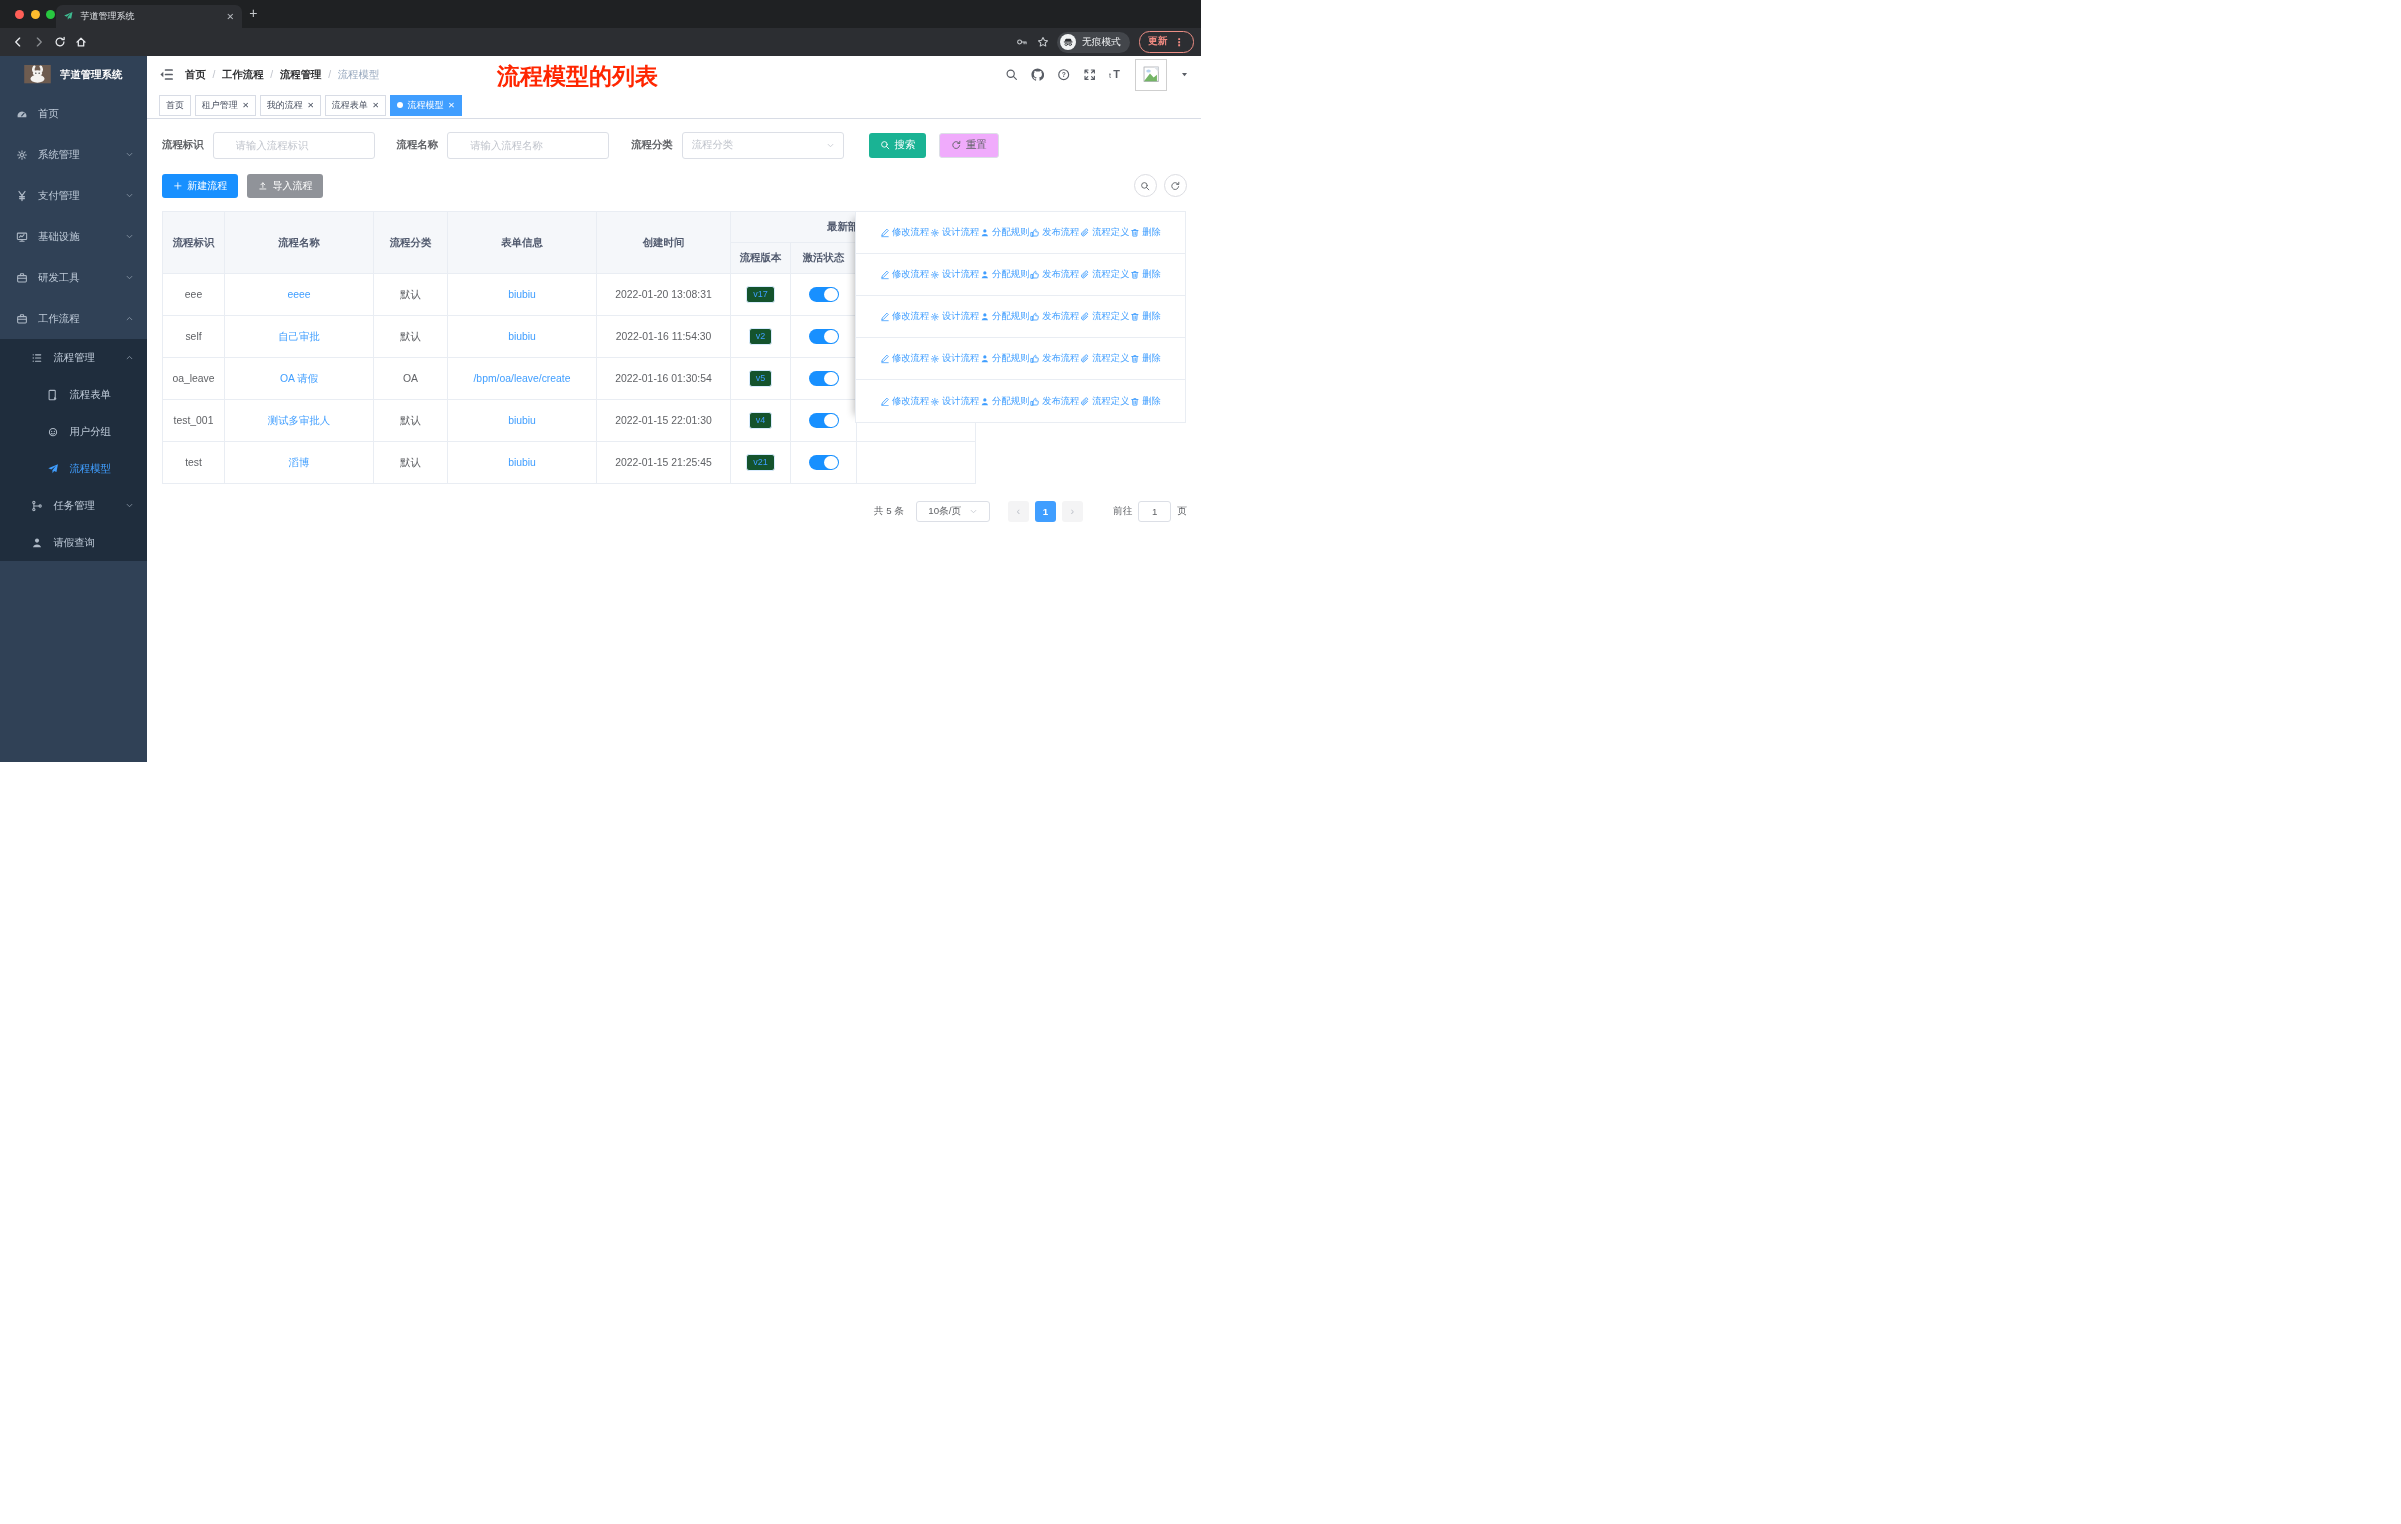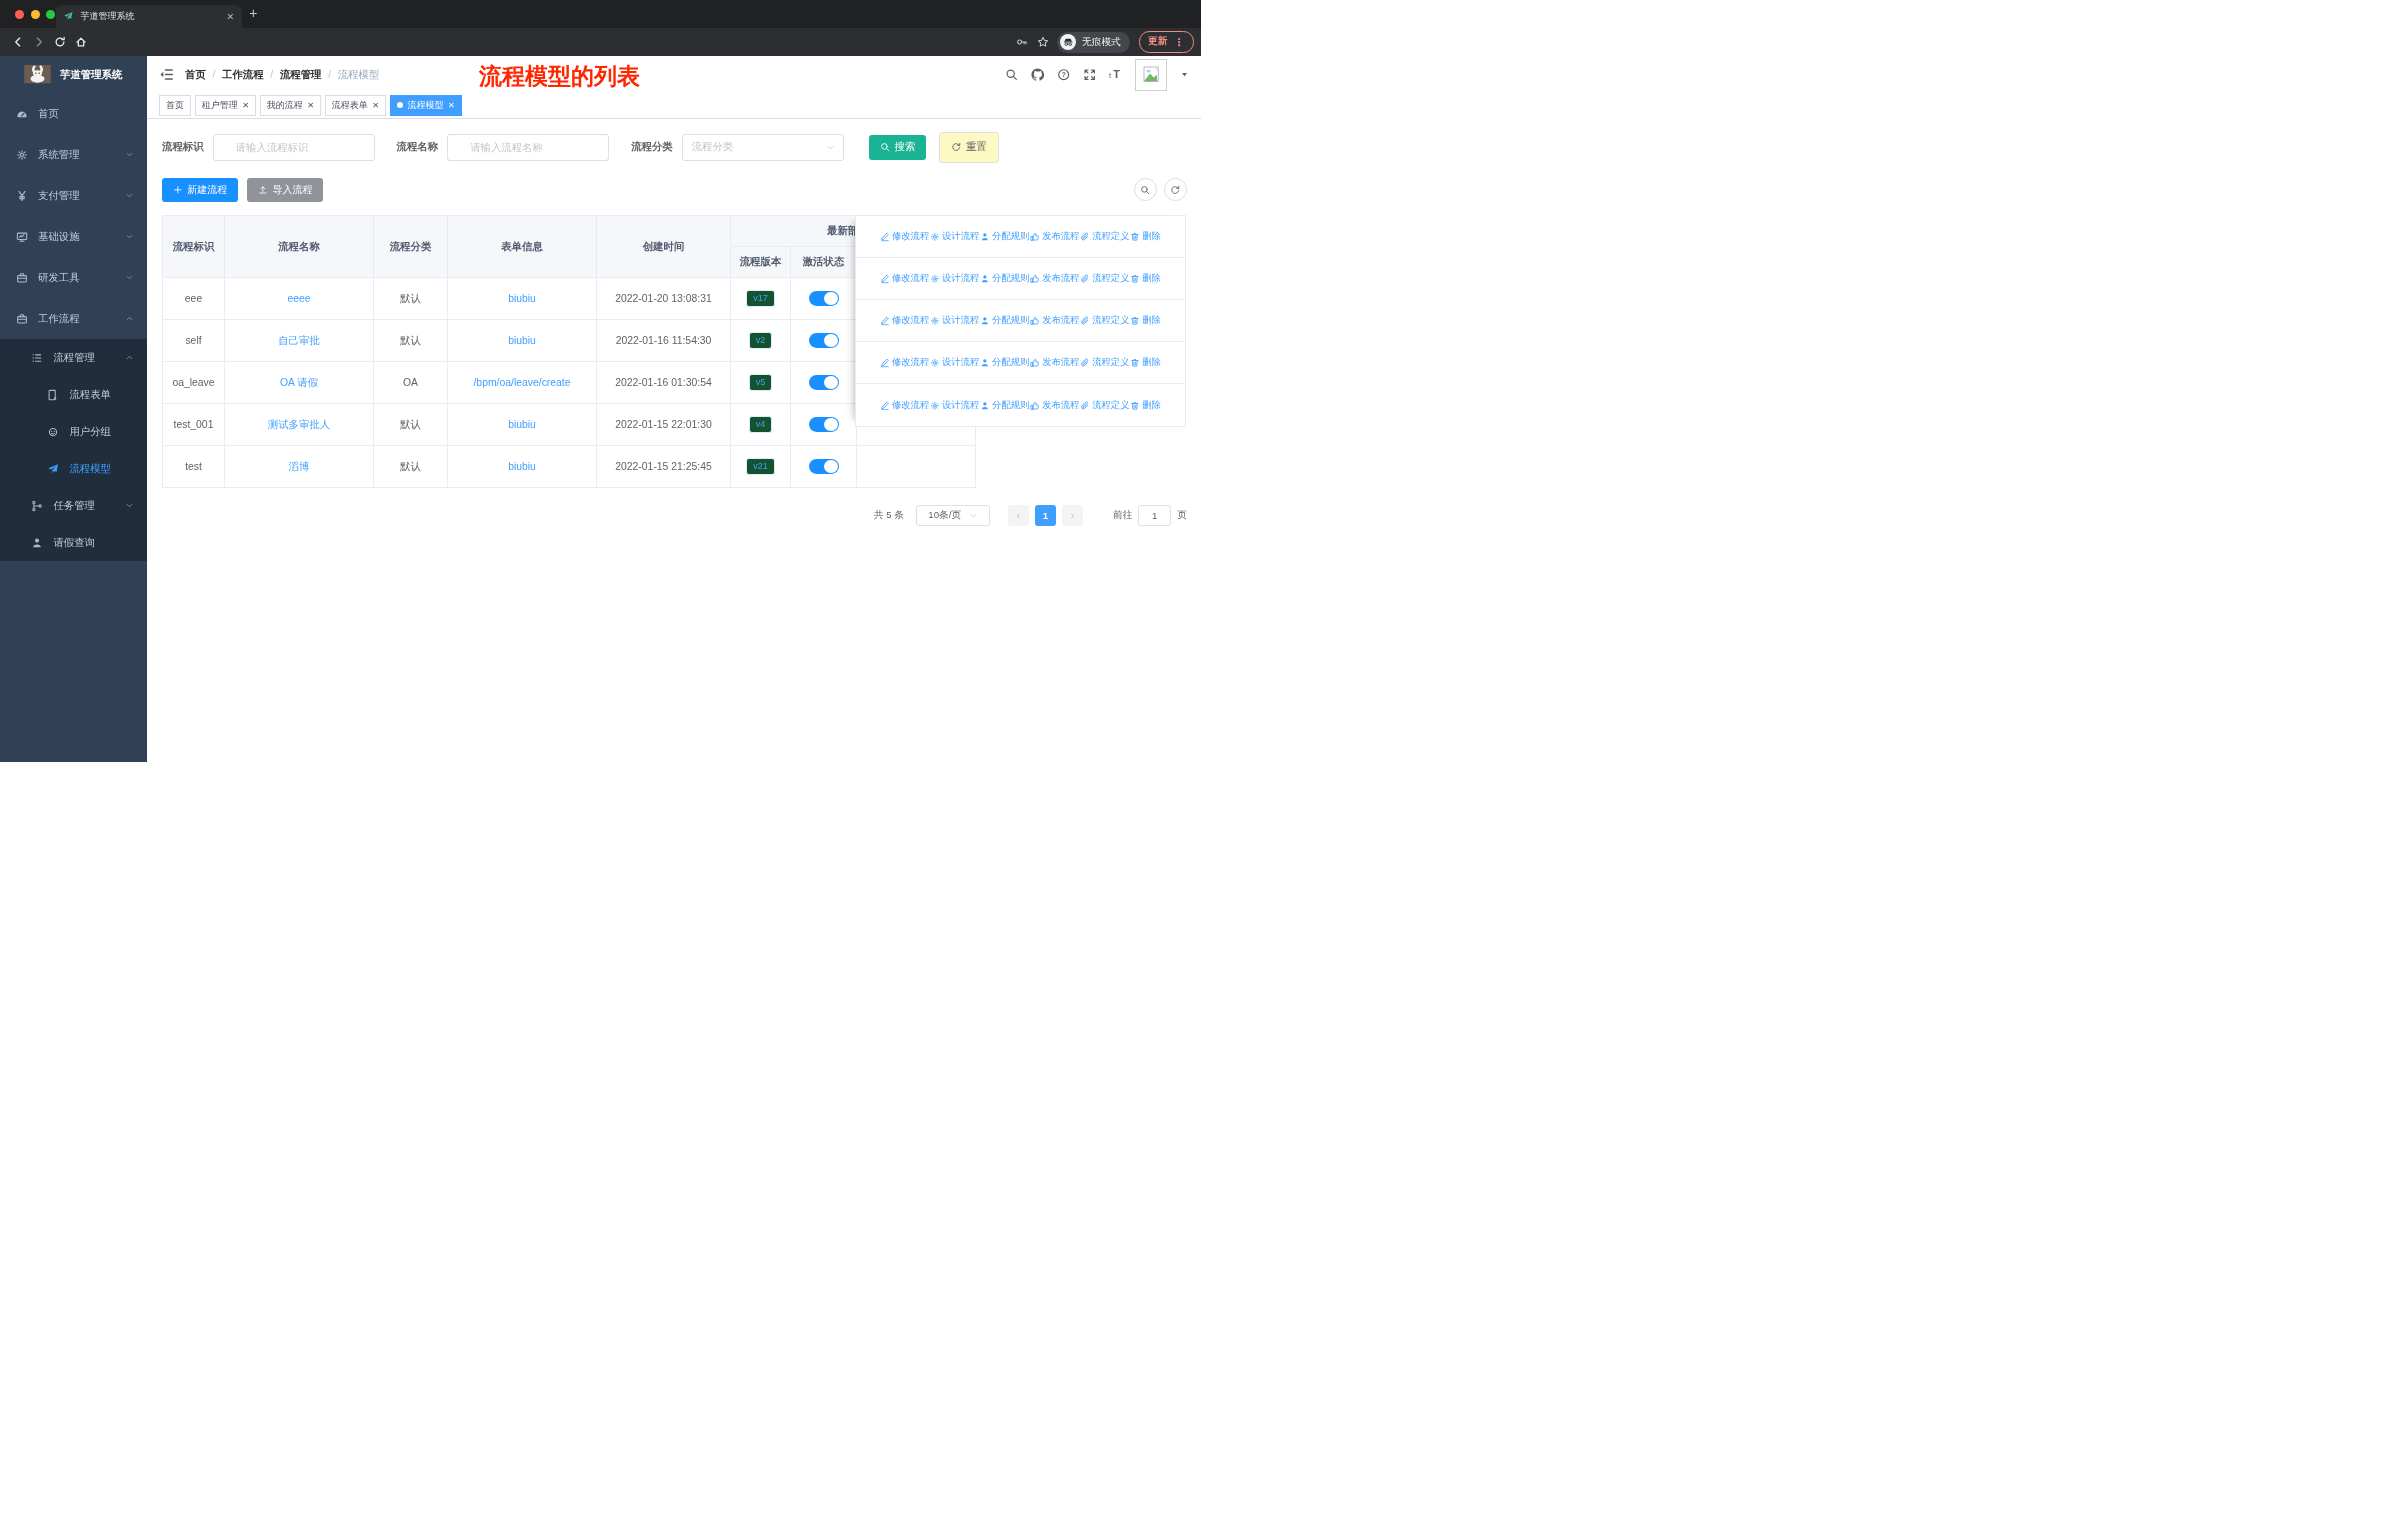--- a/index.html
+++ b/index.html
@@ -51,21 +51,21 @@
   .side-icon{color:#aeb9c6;}
   .side-item.active .side-icon{color:#409eff;}
 
   .main{flex:1;display:flex;flex-direction:column;background:#fff;min-width:0;}
   .navbar{position:relative;height:37px;display:flex;align-items:center;padding:0 12px;background:#fff;}
   .fold{color:#5a5e66;margin-right:11px;}
   .crumbs{font-size:10.4px;display:flex;align-items:center;gap:6.7px;}
   .crumb{color:#303133;font-weight:600;}
   .crumb.last{color:#97a8be;font-weight:400;}
   .crumb-sep{color:#c0c4cc;}
-  .annotation{position:absolute;left:332px;top:4.5px;font-size:23px;font-weight:700;color:#ff2600;white-space:nowrap;}
+  .annotation{position:absolute;left:350px;top:4.5px;font-size:23px;font-weight:700;color:#ff2600;white-space:nowrap;}
   .nav-right{margin-left:auto;display:flex;align-items:center;gap:12.7px;color:#5a5e66;}
   .avatar-box{width:30px;height:30px;border:0.7px solid #cfcfcf;background:#fff;display:flex;align-items:center;justify-content:center;}
   .caret{color:#5a5e66;}
 
   .tagsbar{height:24.6px;display:flex;align-items:center;gap:3.7px;padding:0 12px;background:#fff;
     border-bottom:0.7px solid #d8dce5;box-shadow:0 0.7px 2.2px rgba(0,0,0,.05);}
   .tag{height:19.4px;display:flex;align-items:center;gap:4.5px;padding:0 6px;border:0.7px solid #d8dce5;
     background:#fff;color:#495060;font-size:9px;cursor:pointer;}
   .tag .dot{width:6px;height:6px;border-radius:50%;background:#fff;display:none;}
   .tag.active{background:#409eff;border-color:#409eff;color:#fff;}
@@ -79,21 +79,21 @@
   .inp{width:162px;height:27px;border:0.7px solid #dcdfe6;border-radius:3px;padding:0 22px;font-size:10.4px;
     color:#606266;background:#fff;box-sizing:border-box;outline:none;font-family:inherit;}
   .inp::placeholder{color:#c0c4cc;}
   .sel{width:162px;height:27px;border:0.7px solid #dcdfe6;border-radius:3px;padding:0 7.4px 0 9px;
     display:flex;align-items:center;justify-content:space-between;box-sizing:border-box;background:#fff;}
   .sel .ph{color:#c0c4cc;}
   .sel .chev{color:#c0c4cc;}
   .gap30{margin-right:22px;}
   .btn{display:flex;align-items:center;gap:4.5px;border-radius:3px;font-size:10.4px;white-space:nowrap;cursor:pointer;box-sizing:border-box;}
   .search-btn{height:25px;padding:0 11px;background:#1ab394;color:#fff;margin-left:25px;}
-  .reset-btn{height:31px;padding:0 11px;background:#fef9c3;border:0.7px solid #dcdfe6;color:#606266;margin-left:12.7px;}
+  .reset-btn{height:25px;padding:0 11px;background:#f0abfc;border:0.7px solid #dcdfe6;color:#606266;margin-left:12.7px;}
 
   .btn-row{margin-top:15px;display:flex;align-items:center;}
   .create-btn{height:24px;padding:0 11px;background:#1890ff;color:#fff;font-size:10px;}
   .import-btn{height:24px;padding:0 11px;background:#909399;color:#fff;font-size:10px;margin-left:9px;}
   .mini-circles{margin-left:auto;display:flex;gap:7.4px;}
   .mini-circle{width:21px;height:21px;border-radius:50%;border:0.7px solid #dcdde2;color:#5f6368;
     display:flex;align-items:center;justify-content:center;background:#fff;}
 
   
   .table-wrap{position:relative;margin-top:13.4px;width:1024px;}

